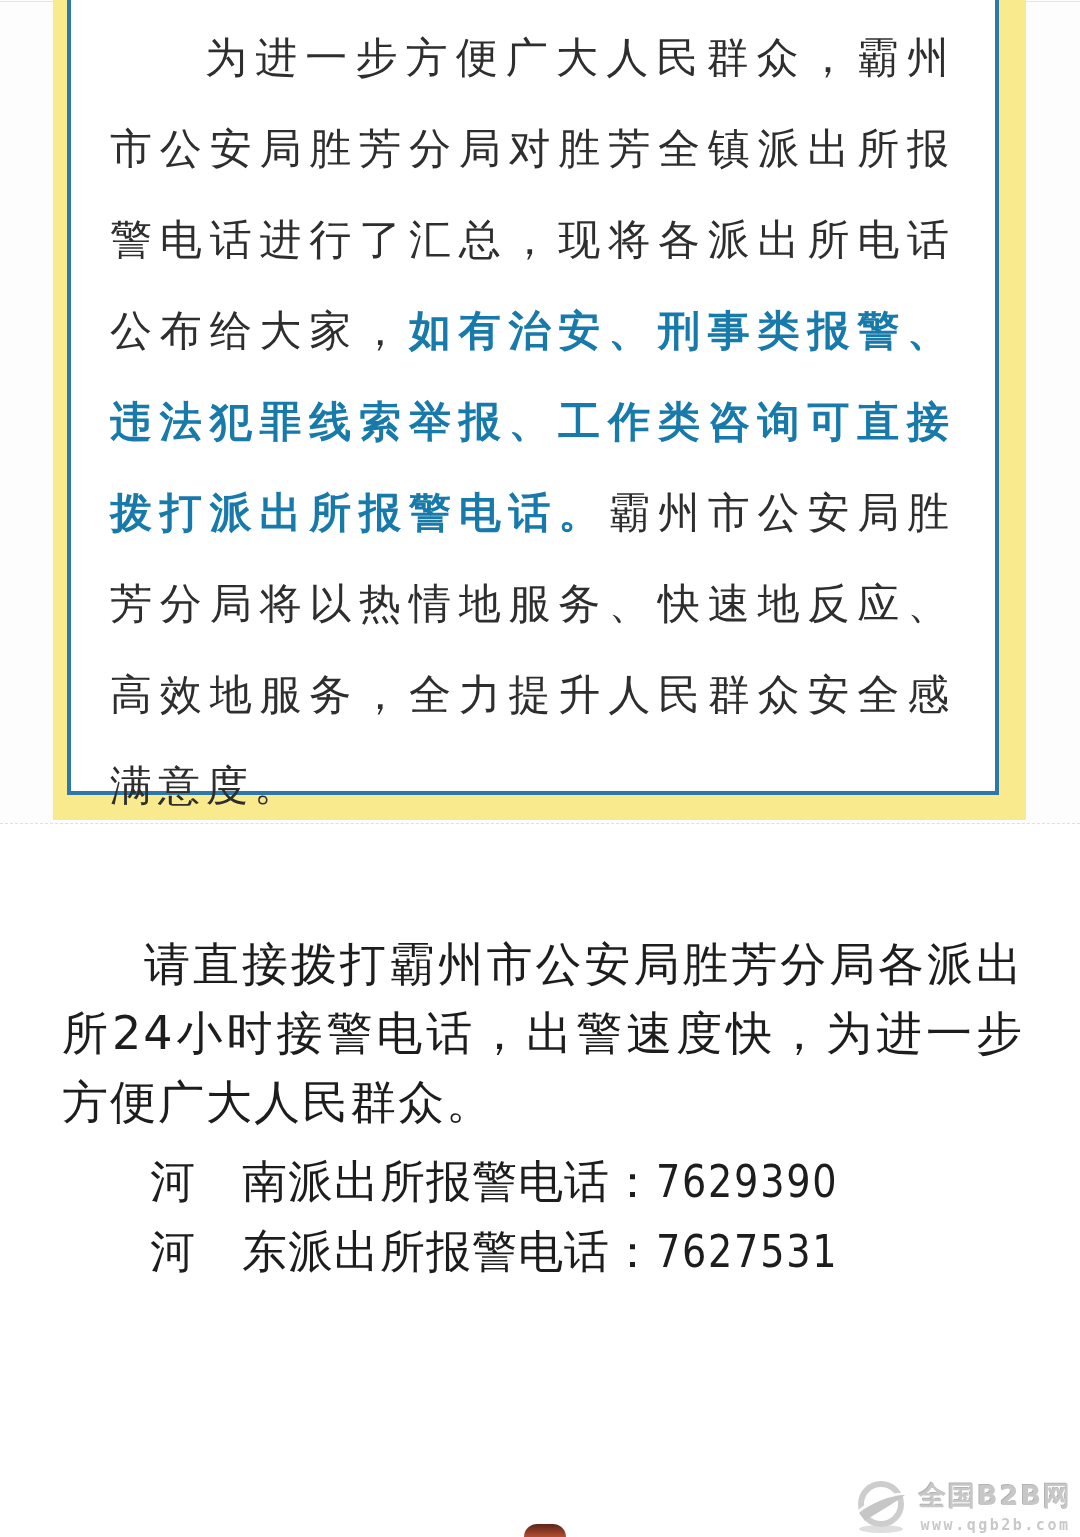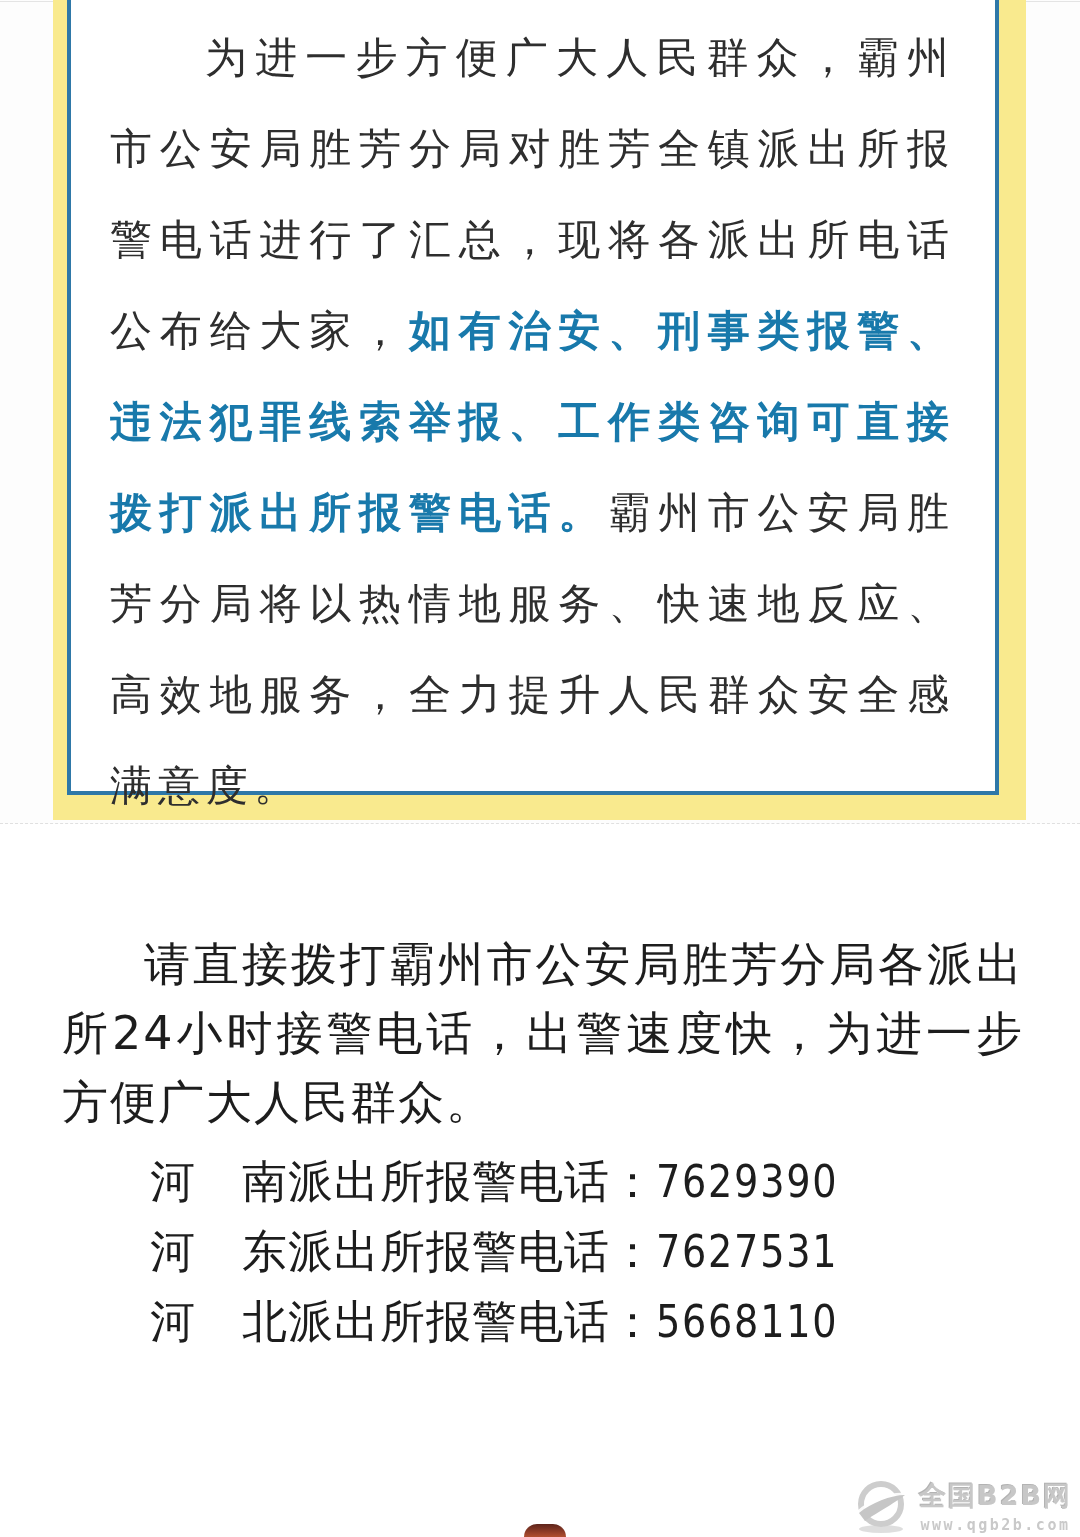--- a/index.html
+++ b/index.html
@@ -146,21 +146,20 @@
       </div>
     </div>
   </div>
 
   <div class="body-section">
     <p class="intro">请直接拨打霸州市公安局胜芳分局各派出所24小时接警电话，出警速度快，为进一步方便广大人民群众。</p>
 
     <div class="station-list">
       <div class="station-row"><span>河　南派出所报警电话：</span><span class="station-phone">7629390</span></div>
       <div class="station-row"><span>河　东派出所报警电话：</span><span class="station-phone">7627531</span></div>
-      <div class="station-row"><span>河　北派出所报警电话：</span><span class="station-phone">5668110</span></div>
     </div>
   </div>
 
   <div class="watermark">
     <svg class="wm-logo" viewBox="0 0 60 58" xmlns="http://www.w3.org/2000/svg">
       <ellipse cx="30" cy="52" rx="22" ry="4" fill="#c3c3c3" opacity="0.55"></ellipse>
       <circle cx="30" cy="27" r="20" fill="none" stroke="#cdcdcd" stroke-width="6"></circle>
       <path d="M6 34 C 18 22, 40 14, 56 16 C 42 24, 20 36, 12 44 Z" fill="#ffffff" opacity="0.9"></path>
       <path d="M8 36 C 20 26, 40 18, 54 18 C 44 26, 22 38, 14 44 Z" fill="#c6c6c6"></path>
     </svg>

